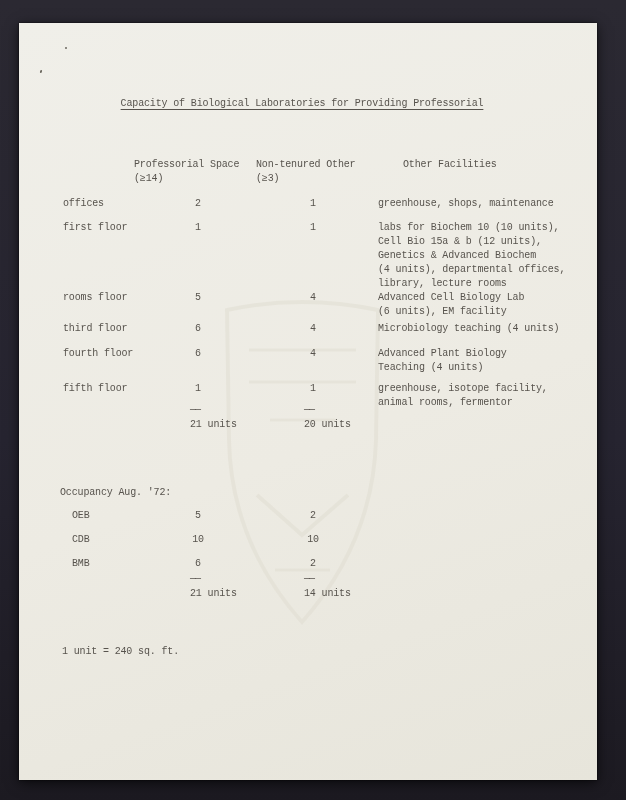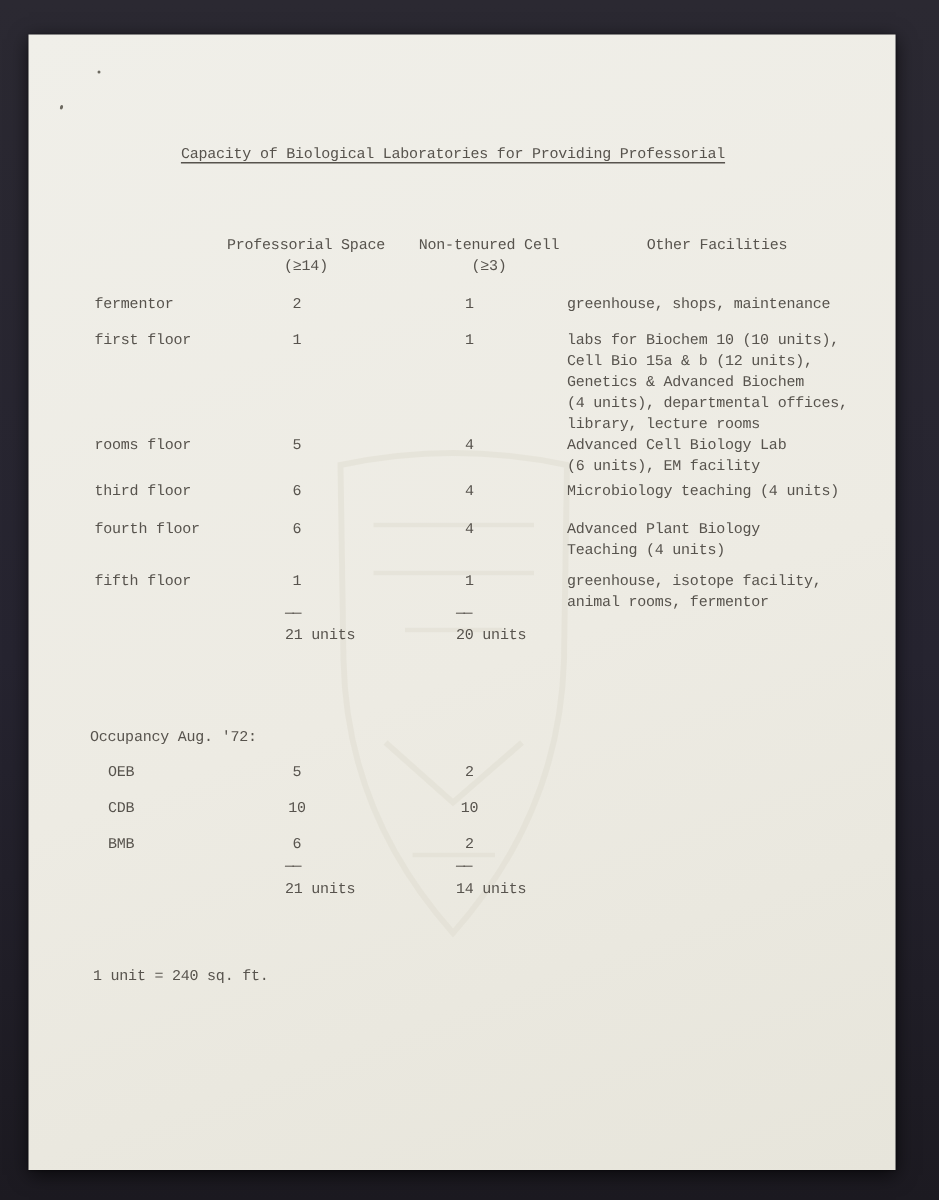--- a/index.html
+++ b/index.html
@@ -22,21 +22,21 @@
     font-size:10px; line-height:14px; letter-spacing:-0.15px;
     color:#57534d;
     text-decoration:underline;
   }
   .title { position:absolute; left:0; top:74px; width:566px; text-align:center; }
   .title span {
     display:block;
     text-decoration:underline; text-underline-offset:2.5px;
   }
   .thead { position:absolute; left:0; width:578px; }
-  .hc { position:absolute; top:0; text-align:center; }
+  .hc { position:absolute; top:0; text-align:left; }
   .hc > span { display:block; }
   .trow { position:absolute; left:0; width:578px; }
   .trow > span { position:absolute; top:0; white-space:pre-line; }
   .c-label { left:44px; }
   .c-ind   { left:53px; }
   .c-v1 { left:146px; width:66px; text-align:center; }
   .c-v2 { left:261px; width:66px; text-align:center; }
   .c-other { left:359px; width:216px; }
   .totals { position:absolute; left:0; width:578px; }
   .tc { position:absolute; top:0; display:flex; flex-direction:column; gap:4px; }
@@ -74,30 +74,30 @@
       <div class="title">
         <span>Capacity of Biological Laboratories for Providing Professorial</span>
       </div>
 
       <div class="thead" style="top:135px">
         <span class="hc" style="left:115px;width:140px">
           <span>Professorial Space</span>
           <span>(≥14)</span>
         </span>
         <span class="hc" style="left:237px;width:140px">
-          <span>Non-tenured Cell</span>
+          <span>Non-tenured Other</span>
           <span>(≥3)</span>
         </span>
         <span class="hc" style="left:384px;width:150px">
           <span>Other Facilities</span>
         </span>
       </div>
 
       <div class="trow" style="top:174px">
-        <span class="c-label">fermentor</span>
+        <span class="c-label">offices</span>
         <span class="c-v1">2</span>
         <span class="c-v2">1</span>
         <span class="c-other">greenhouse, shops, maintenance</span>
       </div>
 
       <div class="trow" style="top:198px">
         <span class="c-label">first floor</span>
         <span class="c-v1">1</span>
         <span class="c-v2">1</span>
         <span class="c-other">labs for Biochem 10 (10 units),

